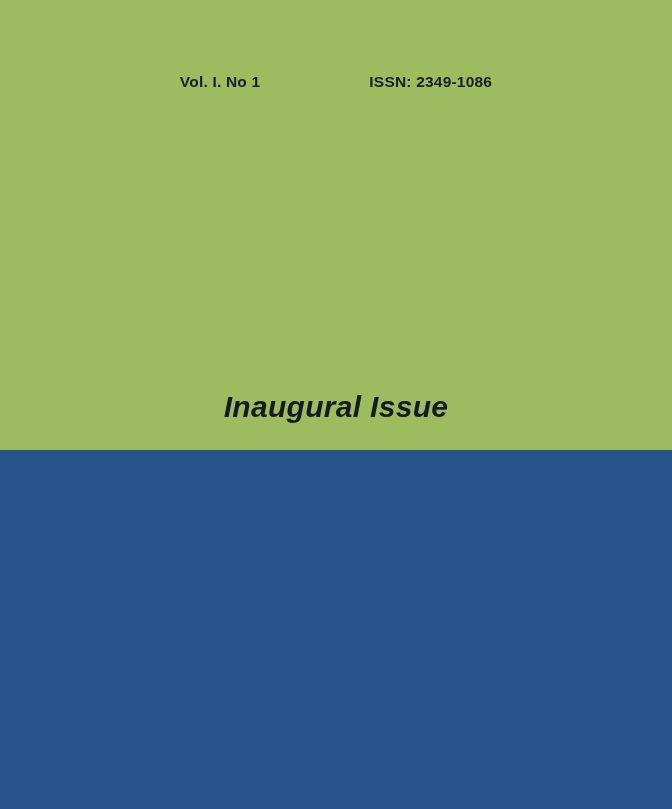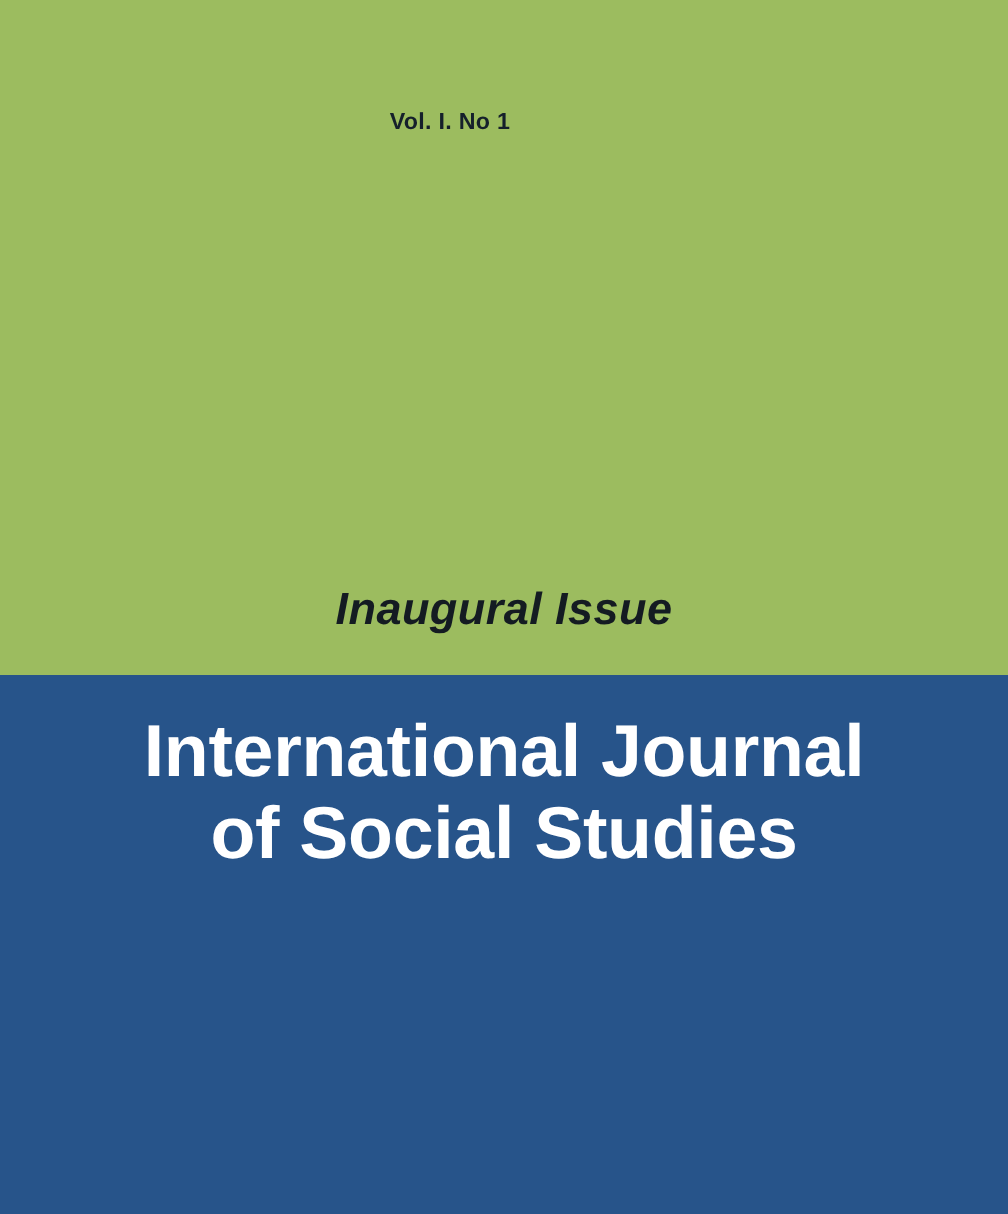--- a/index.html
+++ b/index.html
@@ -90,22 +90,19 @@
 </head>
 <body>
 
 <div class="cover">
 
   <div class="top-panel"></div>
   <div class="bottom-panel"></div>
 
   <div class="masthead">
     <span class="m-item m-vol">Vol. I. No 1</span>
+    <span class="m-item m-issn">ISSN: 2349-1086</span>
   </div>
 
   <div class="issue-line">Inaugural Issue</div>
 
-  <div class="journal-title">
-    <span class="line">International Journal</span>
-    <span class="line">of Social Studies</span>
-  </div>
 
 </div>
 
 </body></html>

